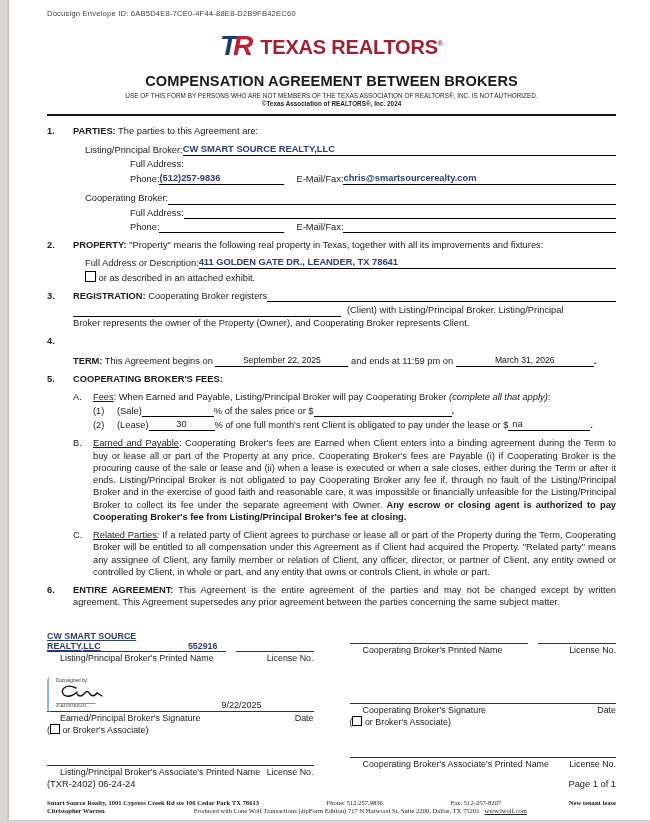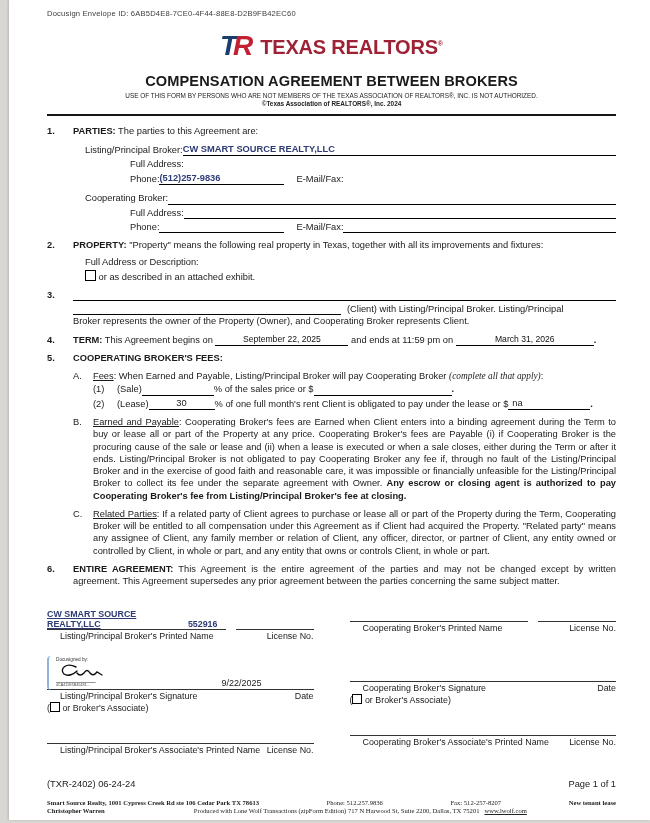--- a/index.html
+++ b/index.html
@@ -28,21 +28,21 @@
   .doc-title{text-align:center;font-size:14.6px;font-weight:bold;margin-top:10px;letter-spacing:.1px;}
   .doc-notice{text-align:center;font-size:6.4px;margin-top:3px;color:#222;}
   .doc-copy{text-align:center;font-size:6.4px;font-weight:bold;margin-top:1px;color:#222;}
   .rule{height:2.4px;background:#151515;margin:7px 0 9px 0;}
   
   .sec{display:flex;margin-bottom:6px;font-size:9.3px;line-height:1.32;}
   .sec-num{width:26px;font-weight:bold;flex:none;}
   .sec-body{flex:1;min-width:0;}
   .b{font-weight:bold;}
   .u{text-decoration:underline;}
-  .i{font-style:italic;font-family:Liberation Serif, serif;}
+  .i{font-style:italic;}
   .just{text-align:justify;}
   .navy{color:#2e3b74;font-weight:bold;}
   .frow{display:flex;align-items:flex-end;margin-top:2px;}
   .frow .lbl{white-space:nowrap;}
   .seg{border-bottom:1px solid #000;min-height:11px;}
   .grow{flex:1;}
   .blank{display:inline-block;border-bottom:1px solid #000;vertical-align:bottom;min-height:11px;text-align:center;}
   .checkbox{display:inline-block;width:9px;height:9px;border:1px solid #000;vertical-align:-1px;background:#fff;}
   .sub{margin-left:12px;}
   .sub2{margin-left:32px;padding-left:25px;}
@@ -109,20 +109,21 @@
         <span class="lbl">Listing/Principal Broker: </span>
         <span class="seg grow"><span class="navy">CW SMART SOURCE REALTY,LLC</span></span>
       </div>
       <div class="frow sub2">
         <span class="lbl">Full Address: </span>
       </div>
       <div class="frow sub2">
         <span class="lbl">Phone: </span>
         <span class="seg" style="width:125px;text-align:left;"><span class="navy">(512)257-9836</span></span>
         <span class="lbl" style="margin-left:12px;">E-Mail/Fax: </span>
+        <span class="seg grow"><span class="navy">chris@smartsourcerealty.com</span></span>
       </div>
       <div class="frow sub" style="margin-top:7px;">
         <span class="lbl">Cooperating Broker: </span>
         <span class="seg grow"></span>
       </div>
       <div class="frow sub2">
         <span class="lbl">Full Address: </span>
         <span class="seg grow"></span>
       </div>
       <div class="frow sub2">
@@ -133,45 +134,47 @@
       </div>
     </div>
   </div>
 
   <div class="sec">
     <div class="sec-num">2.</div>
     <div class="sec-body">
       <div class="just"><span class="b">PROPERTY:</span><span> "Property" means the following real property in Texas, together with all its improvements and fixtures:</span></div>
       <div class="frow sub" style="margin-top:4px;">
         <span class="lbl">Full Address or Description: </span>
+        <span class="seg grow"><span class="navy">411 GOLDEN GATE DR., LEANDER, TX  78641</span></span>
       </div>
       <div class="sub" style="margin-top:2px;">
         <span class="checkbox"></span><span> or as described in an attached exhibit.</span>
       </div>
     </div>
   </div>
 
   <div class="sec">
     <div class="sec-num">3.</div>
     <div class="sec-body">
       <div class="frow" style="margin-top:0;">
+        <span class="lbl"><span class="b">REGISTRATION:</span><span> Cooperating Broker registers </span></span>
         <span class="seg grow"></span>
       </div>
       <div class="frow">
         <span class="seg" style="width:268px;"></span>
         <span style="margin-left:6px;white-space:nowrap;">(Client) with Listing/Principal Broker. Listing/Principal</span>
       </div>
       <div>Broker represents the owner of the Property (Owner), and Cooperating Broker represents Client.</div>
     </div>
   </div>
 
   <div class="sec">
     <div class="sec-num">4.</div>
     <div class="sec-body">
-      <span class="b">TERM:</span><span> This Agreement begins on </span><span class="blank smallfill" style="width:133px;"><span>September 22, 2025</span></span><span> and ends at 11:59 pm on </span><span class="blank smallfill" style="width:138px;"><span>March 31, 2026</span></span><span class="b">.</span>
+      <span class="b">TERM:</span><span> This Agreement begins on </span><span class="blank smallfill" style="width:133px;margin-top:20px;"><span>September 22, 2025</span></span><span> and ends at 11:59 pm on </span><span class="blank smallfill" style="width:138px;"><span>March 31, 2026</span></span><span class="b">.</span>
     </div>
   </div>
 
   <div class="sec">
     <div class="sec-num">5.</div>
     <div class="sec-body">
       <div class="b">COOPERATING BROKER'S FEES:</div>
 
       <div class="abc">
         <div class="abc-ltr">A.</div>
@@ -241,21 +244,21 @@
               <div class="stamp-label">Docusigned by:</div>
               <svg width="64" height="18" viewBox="0 0 64 18">
                 <path d="M20 5 C10 0 3 7 8 12 C12 15 18 12 21 9 M21 11 q3 4 7 0 q3 -5 6 0 q3 4 7 -1 l5 3" fill="none" stroke="#111" stroke-width="1.4" stroke-linecap="round"></path>
               </svg>
               <div class="stamp-id">4CA411E5B45481...</div>
             </span>
             <span class="sig-date">9/22/2025</span>
           </span>
         </div>
         <div class="sig-labels">
-          <span>Listing/Principal Broker's Signature</span>
+          <span>Earned/Principal Broker's Signature</span>
           <span>Date</span>
         </div>
         <div class="assoc">
           <span>(</span><span class="checkbox" style="width:8px;height:8px;"></span><span> or Broker's Associate)</span>
         </div>
       </div>
 
       <div class="sig-row3">
         <div class="sig-linerow" style="min-height:12px;">
           <span class="sig-main"></span>

